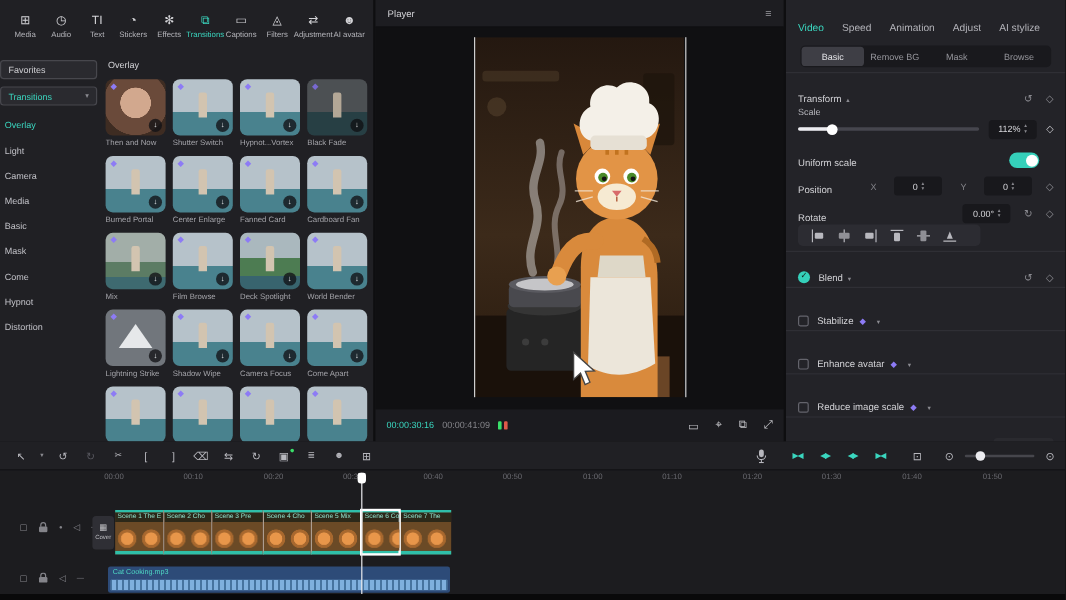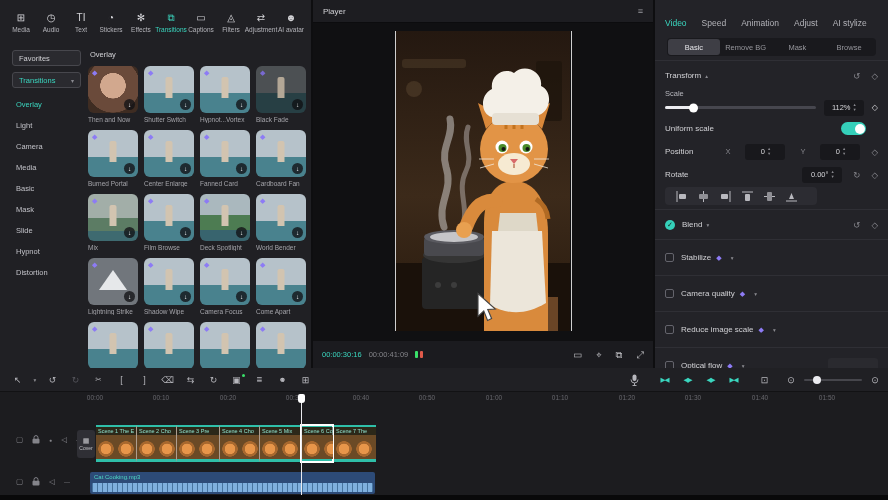--- a/index.html
+++ b/index.html
@@ -7,21 +7,21 @@
   .app{position:relative;width:888px;height:500px;background:#1b1b1e;overflow:hidden;color:#cfcfd3}
   .top{position:absolute;top:0;left:0;right:0;height:368px;display:flex}
   
   .left-panel{width:313px;background:#202024;border-right:2px solid #0e0e10;display:flex;flex-direction:column}
   .top-toolbar{height:44px;padding:12px 4px 0 6px;display:flex}
   .tool{width:30px;display:flex;flex-direction:column;align-items:center;gap:2px;cursor:pointer}
   .tool .ticon{font-size:10px;height:12px;line-height:12px;color:#d3d3d7}
   .tool .tlabel{font-size:6.5px;color:#b4b4ba;white-space:nowrap}
   .tool.active .ticon,.tool.active .tlabel{color:#3ad6bf}
   .left-body{flex:1;display:flex;min-height:0}
-  .side{width:86px;padding:6px 5px 0 12px}
+  .side{width:86px;padding:6px 5px 0 0}
   .side .box{height:16px;border:1px solid #47474d;border-radius:3px;background:#2a2a2f;font-size:7.5px;display:flex;align-items:center;justify-content:space-between;padding:0 6px;margin-bottom:6px;color:#cfcfd3;cursor:pointer}
   .side .box.cat{color:#3ad6bf}
   .side .box .bx-caret{font-size:6px;color:#8a8a90}
   .side-item{font-size:7.5px;color:#c1c1c7;padding:6px 4px;cursor:pointer}
   .side-item.active{color:#3ad6bf}
   .gallery{flex:1;position:relative;padding:6px 0 0 2px;overflow:hidden}
   .gal-header{font-size:7.5px;color:#d4d4d8;margin:0 0 7px 2px}
   .cards{display:flex;flex-wrap:wrap;width:228px}
   .card{width:50px;margin:0 6px 7px 0;cursor:pointer}
   .thumb{position:relative;height:47px;border-radius:6px;overflow:hidden;background:linear-gradient(#b6c2ca 0 58%,#49828e 58% 100%)}
@@ -54,21 +54,21 @@
   .pc-right span{cursor:pointer}
   
   .right-panel{flex:1;background:#232328;padding:14px 10px 0 10px;font-size:8px;overflow:hidden}
   .tabs{display:flex;gap:15px;align-items:center;height:18px;font-size:8.5px;color:#b2b2b8}
   .tabs .tab{cursor:pointer}
   .tabs .tab.active{color:#3ad6bf}
   .subtabs{height:18px;background:#19191d;border-radius:4px;display:flex;margin:6px 2px 4px;padding:1px}
   .subtab{flex:1;display:flex;align-items:center;justify-content:center;font-size:7.5px;color:#96969c;border-radius:3px;cursor:pointer}
   .subtab.active{background:#3e3e45;color:#e6e6ea}
   .divider{height:1px;background:#2f2f35;margin:3px -10px}
-  .sec-row{display:flex;align-items:center;height:23px}
+  .sec-row{display:flex;align-items:flex-end;height:23px}
   .sec-label{color:#d2d2d6}
   .sm-caret{font-size:5.5px;color:#8a8a90;margin-left:4px}
   .row-right{margin-left:auto;display:flex;gap:11px;align-items:center;color:#8a8a90;font-size:8.5px}
   .row-right span{cursor:pointer}
   .sub-label{font-size:7.5px;color:#b6b6bc;margin-top:2px}
   .slider-row{display:flex;align-items:center;height:19px;gap:8px}
   .slider{position:relative;flex:1;height:3px;background:#46464e;border-radius:2px;cursor:pointer}
   .slider .fill{position:absolute;left:0;top:0;bottom:0;width:28px;background:#ececf0;border-radius:2px}
   .slider .handle{position:absolute;left:24px;top:50%;transform:translateY(-50%);width:9px;height:9px;border-radius:50%;background:#fff}
   .valbox{min-width:40px;height:16px;background:#18181c;border-radius:3px;color:#d6d6da;font-size:7.5px;display:flex;align-items:center;justify-content:center;gap:3px;padding:0 3px;cursor:text}
@@ -178,21 +178,21 @@
           <div class="box cat">
               <span>Transitions</span>
               <span class="bx-caret">▾</span>
             </div>
           <div class="side-item active">Overlay</div>
           <div class="side-item">Light</div>
           <div class="side-item">Camera</div>
           <div class="side-item">Media</div>
           <div class="side-item">Basic</div>
           <div class="side-item">Mask</div>
-          <div class="side-item">Slide</div>
+          <div class="side-item">Come</div>
           <div class="side-item">Hypnot</div>
           <div class="side-item">Distortion</div>
         </div>
         <div class="gallery">
           <div class="gal-header">Overlay</div>
           <div class="cards">
             <div class="card">
                 <div class="thumb t-portrait">
                   <span class="vip">◆</span>
                   <span class="dl">↓</span>
@@ -521,21 +521,21 @@
       <div class="divider"></div>
       <div class="sec-row" style="height:29px">
         <span class="checksq"></span>
         <span class="sec-label">Stabilize</span>
         <span class="vipbadge">◆</span>
         <span class="sm-caret">▾</span>
       </div>
       <div class="divider"></div>
       <div class="sec-row" style="height:29px">
         <span class="checksq"></span>
-        <span class="sec-label">Camera quality</span>
+        <span class="sec-label">Enhance avatar</span>
         <span class="vipbadge">◆</span>
         <span class="sm-caret">▾</span>
       </div>
       <div class="divider"></div>
       <div class="sec-row" style="height:29px">
         <span class="checksq"></span>
         <span class="sec-label">Reduce image scale</span>
         <span class="vipbadge">◆</span>
         <span class="sm-caret">▾</span>
       </div>

